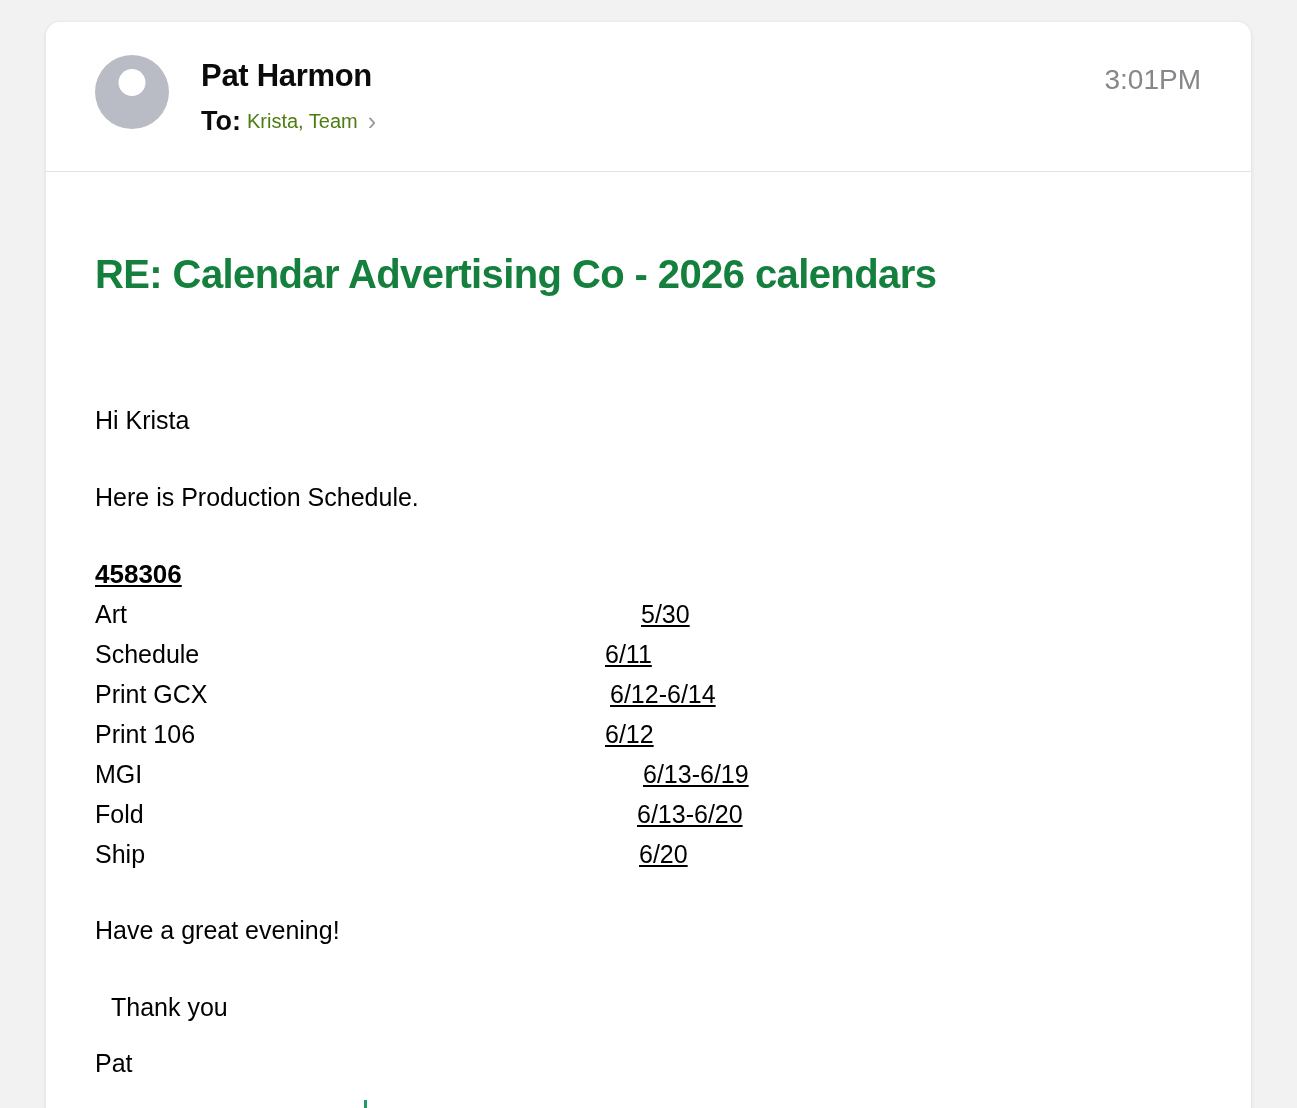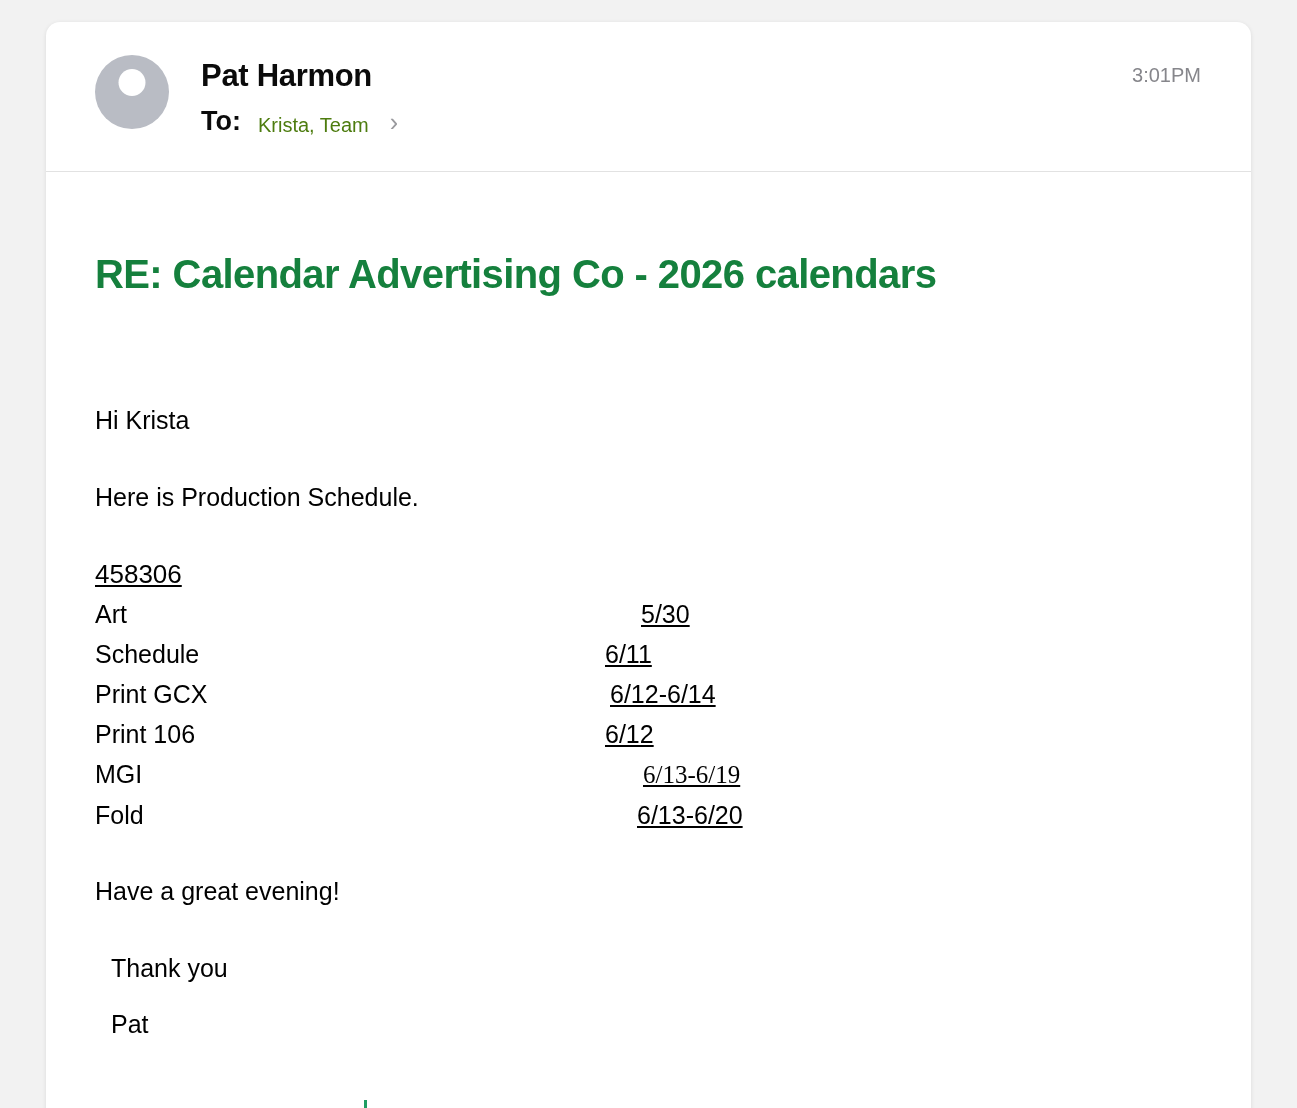--- a/index.html
+++ b/index.html
@@ -60,42 +60,42 @@
     font-size: 31px;
     font-weight: bold;
     color: #0b0b0b;
     letter-spacing: -0.3px;
   }
   .recipients-row {
     position: absolute;
     left: 155px;
     top: 84px;
     display: flex;
-    align-items: flex-end;
-    gap: 17px;
+    align-items: center;
+    gap: 6px;
   }
   .to-label {
     font-size: 27px;
     font-weight: bold;
     color: #0b0b0b;
   }
   .recipients {
     font-size: 20px;
     color: #4d7c0f;
   }
   .chev {
     font-size: 25px;
     color: #9a9a9e;
     margin-left: 4px;
   }
   .time {
     position: absolute;
     right: 50px;
     top: 42px;
-    font-size: 20px;
+    font-size: 28px;
     color: #86868b;
   }
   
   .subject {
     position: absolute;
     left: 49px;
     top: 230px;
     font-size: 40px;
     font-weight: bold;
     color: #15803d;
@@ -106,21 +106,21 @@
     left: 49px;
     top: 378px;
     right: 40px;
     font-size: 25px;
     color: #000;
     line-height: 40px;
   }
   .para { margin: 0 0 37px 0; }
   .sched-id {
     margin: 0 0 0 0;
-    font-weight: normal;
+    font-weight: bold;
     text-decoration: underline;
     font-size: 26px;
   }
   table.schedule {
     border-collapse: collapse;
     margin: 0;
   }
   table.schedule td {
     padding: 0;
     font-size: 25px;
@@ -129,21 +129,21 @@
     white-space: nowrap;
   }
   td.task { width: 0; padding-right: 0; }
   td.date-cell { padding-left: 0; }
   .task-label { display: inline-block; min-width: 510px; }
   .date-val { text-decoration: underline; }
   .d-1 { padding-left: 36px; }
   .d-2 { padding-left: 0px; }
   .d-3 { padding-left: 5px; text-decoration: underline; }
   .d-4 { padding-left: 0px; }
-  .d-5 { padding-left: 38px; font-family: Liberation Serif, serif; }
+  .d-5 { padding-left: 38px; }
   .d-6 { padding-left: 32px; }
   .d-7 { padding-left: 34px; }
   .closing { margin-top: 36px; }
   .signoff { margin-top: 37px; }
   .cursor {
     position: absolute;
     left: 318px;
     bottom: 0px;
     width: 3px;
     height: 22px;
@@ -196,23 +196,27 @@
           <td class="date-cell"><span class="date-val d-4">6/12</span></td>
         </tr>
         <tr>
           <td class="task"><span class="task-label">MGI</span></td>
           <td class="date-cell"><span class="date-val d-5">6/13-6/19</span></td>
         </tr>
         <tr>
           <td class="task"><span class="task-label">Fold</span></td>
           <td class="date-cell"><span class="date-val d-6">6/13-6/20</span></td>
         </tr>
+        <tr>
+          <td class="task"><span class="task-label">Ship</span></td>
+          <td class="date-cell"><span class="date-val d-7">6/20</span></td>
+        </tr>
       </tbody>
         </table>
 
       <p class="para closing">Have a great evening!</p>
       <p class="signoff" style="margin:16px">Thank you</p>
-      <p style="margin:16px">Pat</p>
+      <p style="margin:0">Pat</p>
     </div>
 
     <div class="cursor"></div>
   </div>
 </div>
 
 </body></html>

